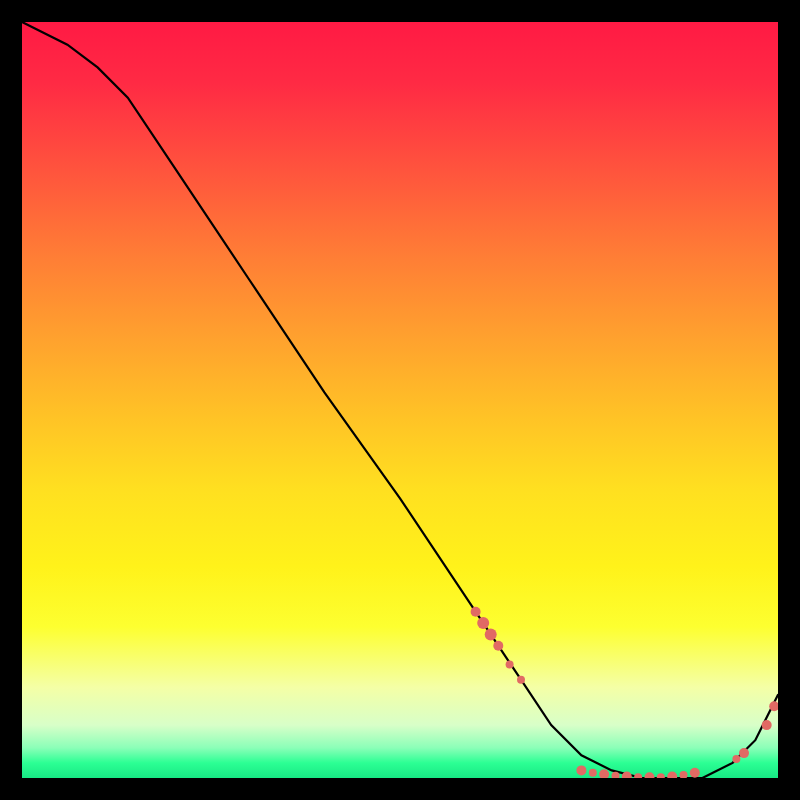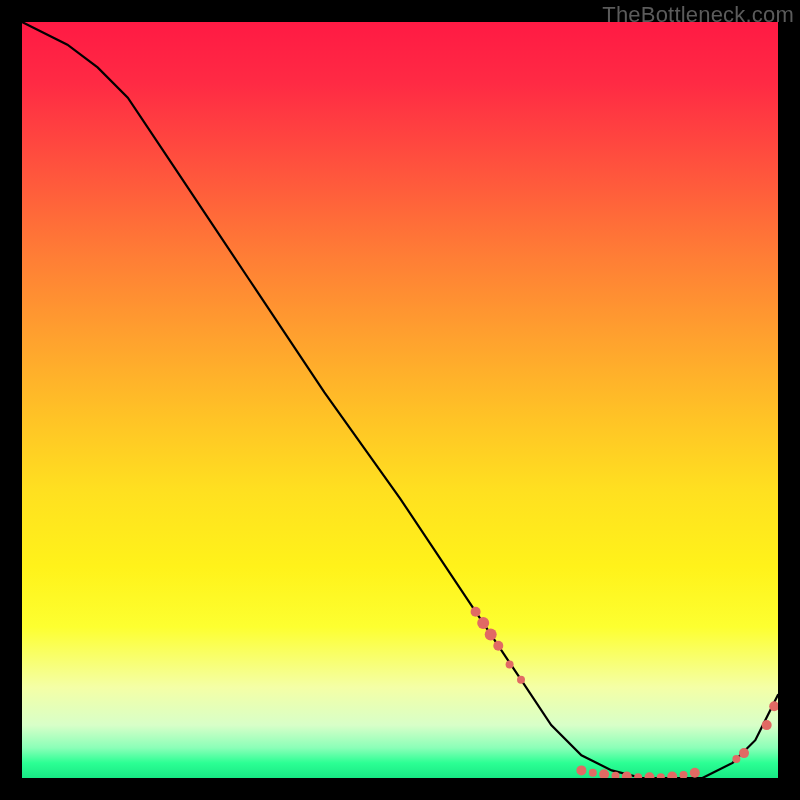--- a/index.html
+++ b/index.html
@@ -90,14 +90,13 @@
           <circle cx="650.2" cy="754.5" r="5" fill="#e16a64"></circle>
           <circle cx="661.5" cy="753.0" r="4" fill="#e16a64"></circle>
           <circle cx="672.8" cy="750.7" r="5" fill="#e16a64"></circle>
           <circle cx="714.4" cy="737.1" r="4" fill="#e16a64"></circle>
           <circle cx="722.0" cy="731.1" r="5" fill="#e16a64"></circle>
           <circle cx="744.7" cy="703.1" r="5" fill="#e16a64"></circle>
           <circle cx="752.2" cy="684.2" r="5" fill="#e16a64"></circle>
         </g>
     </svg>
   </div>
-  <div class="watermark">TheBottleneck.com</div>
 </div>
 
 </body></html>

